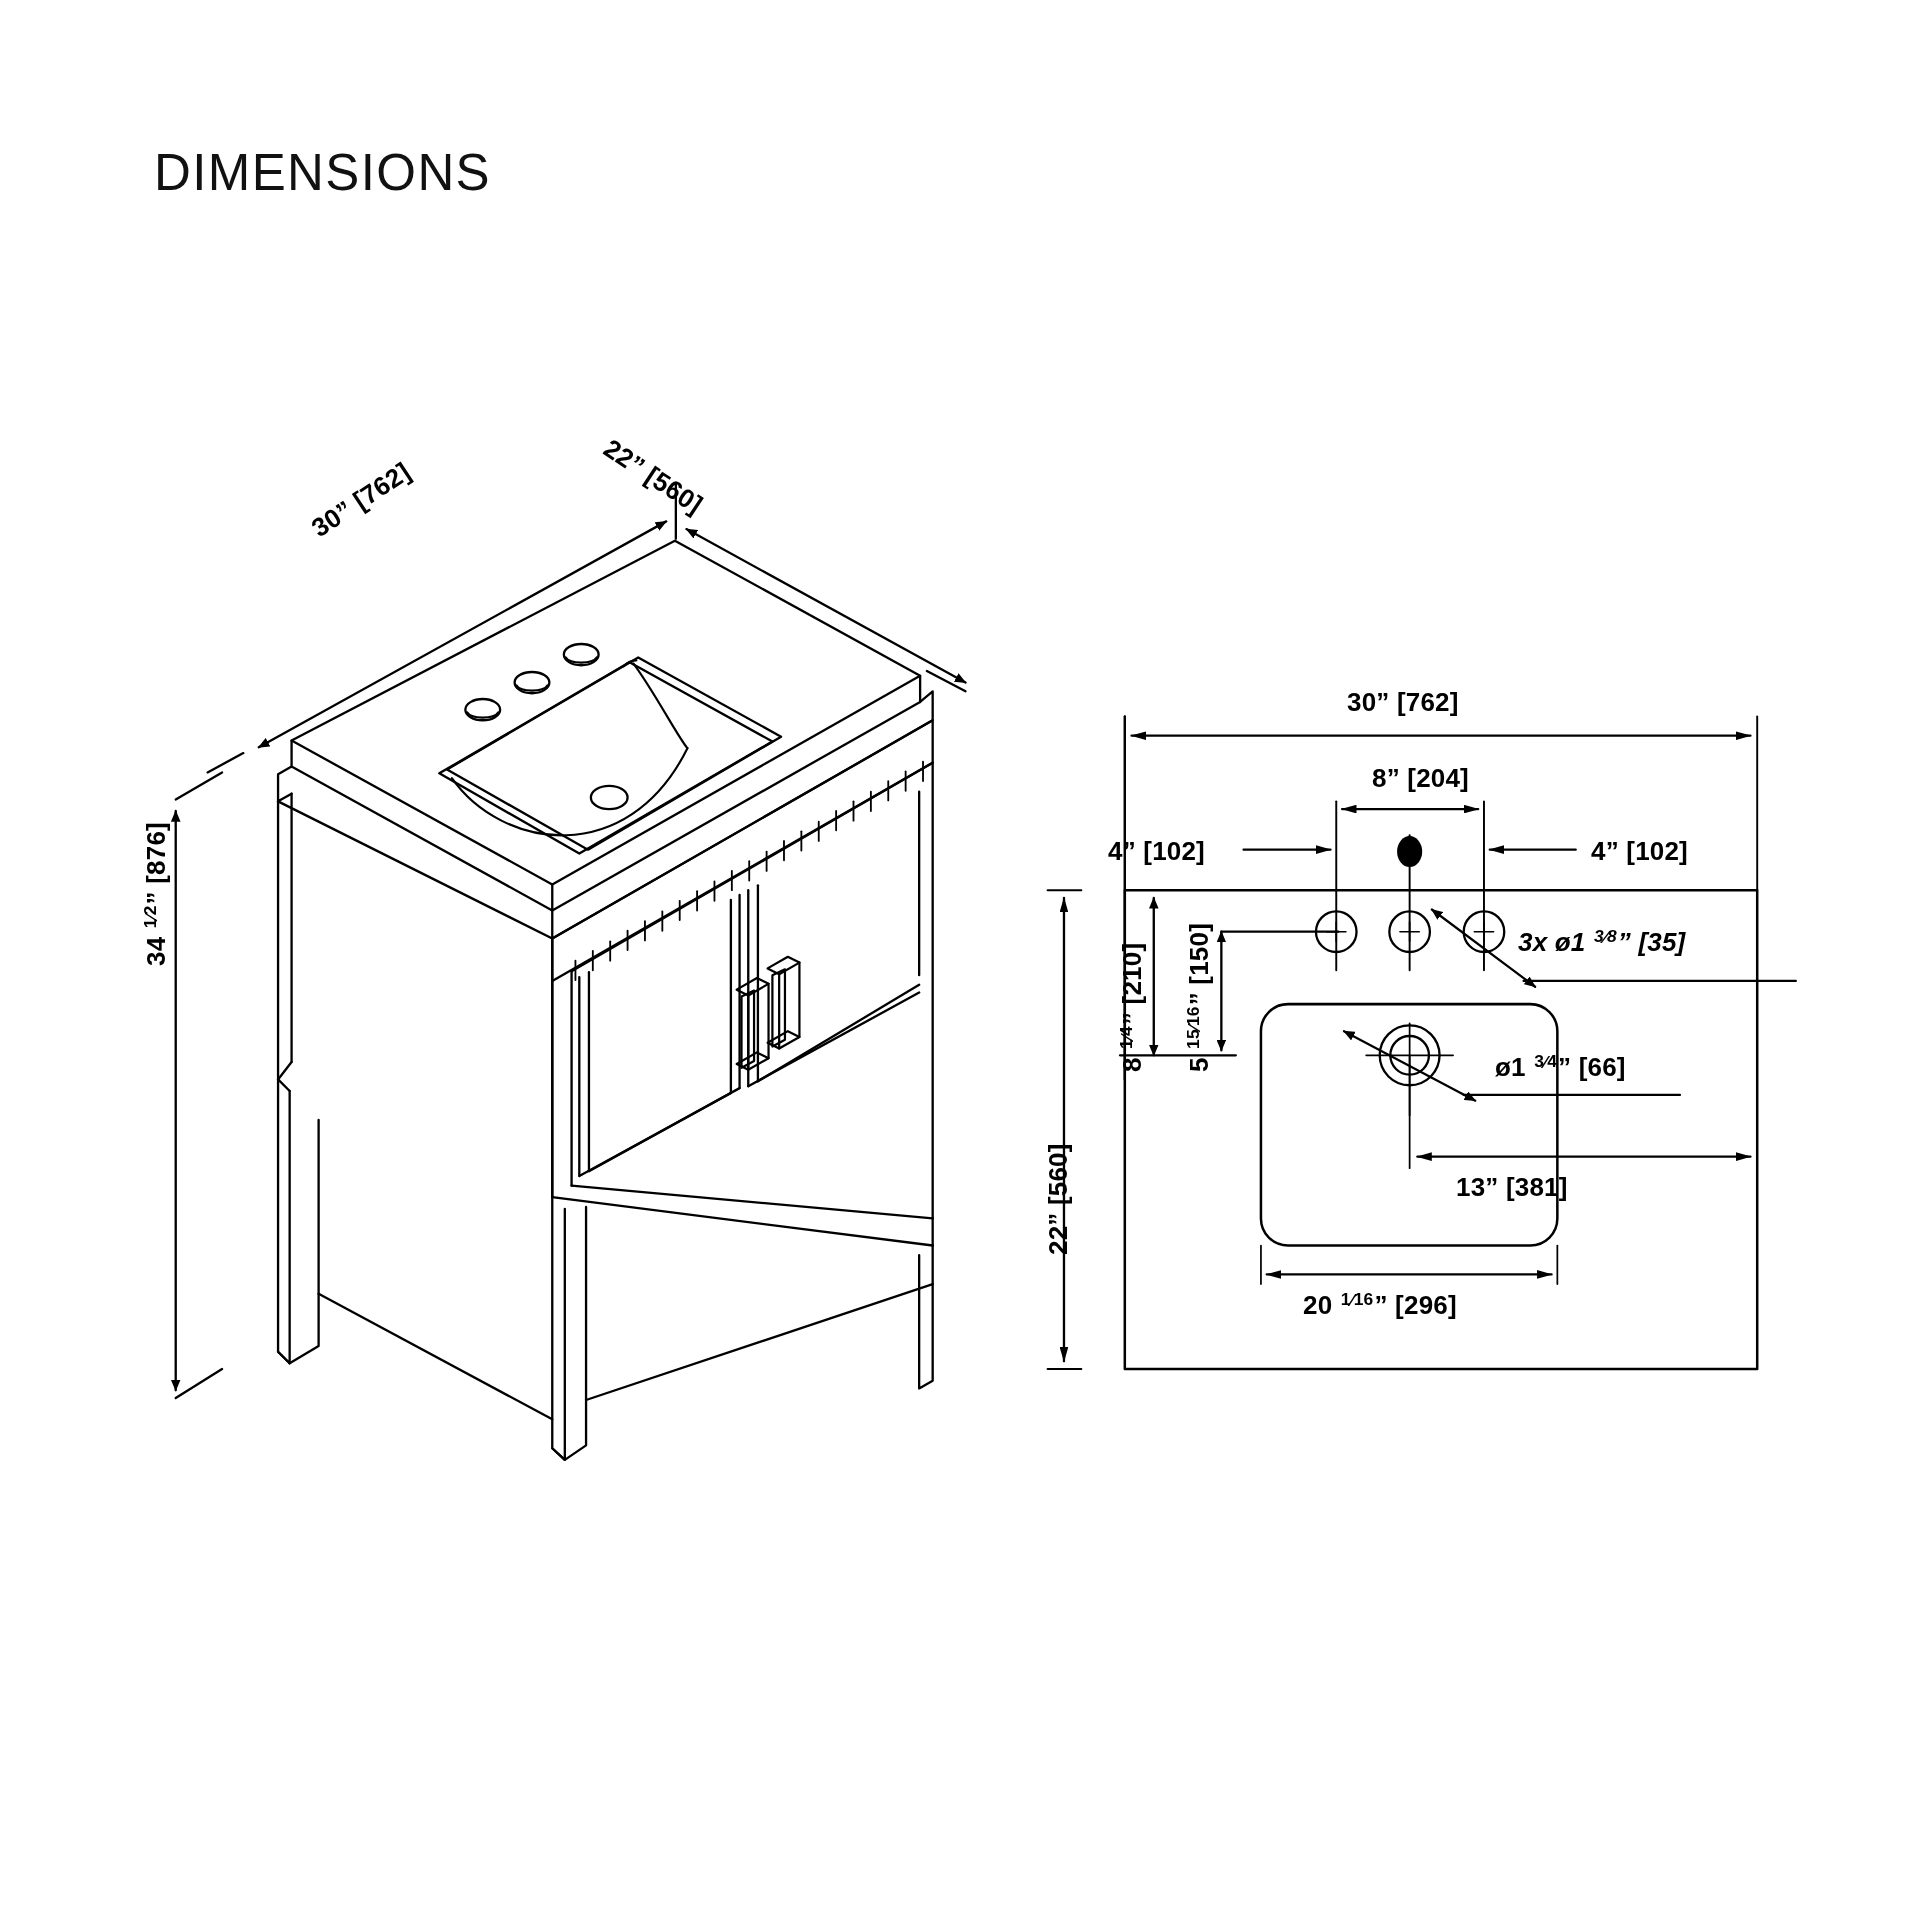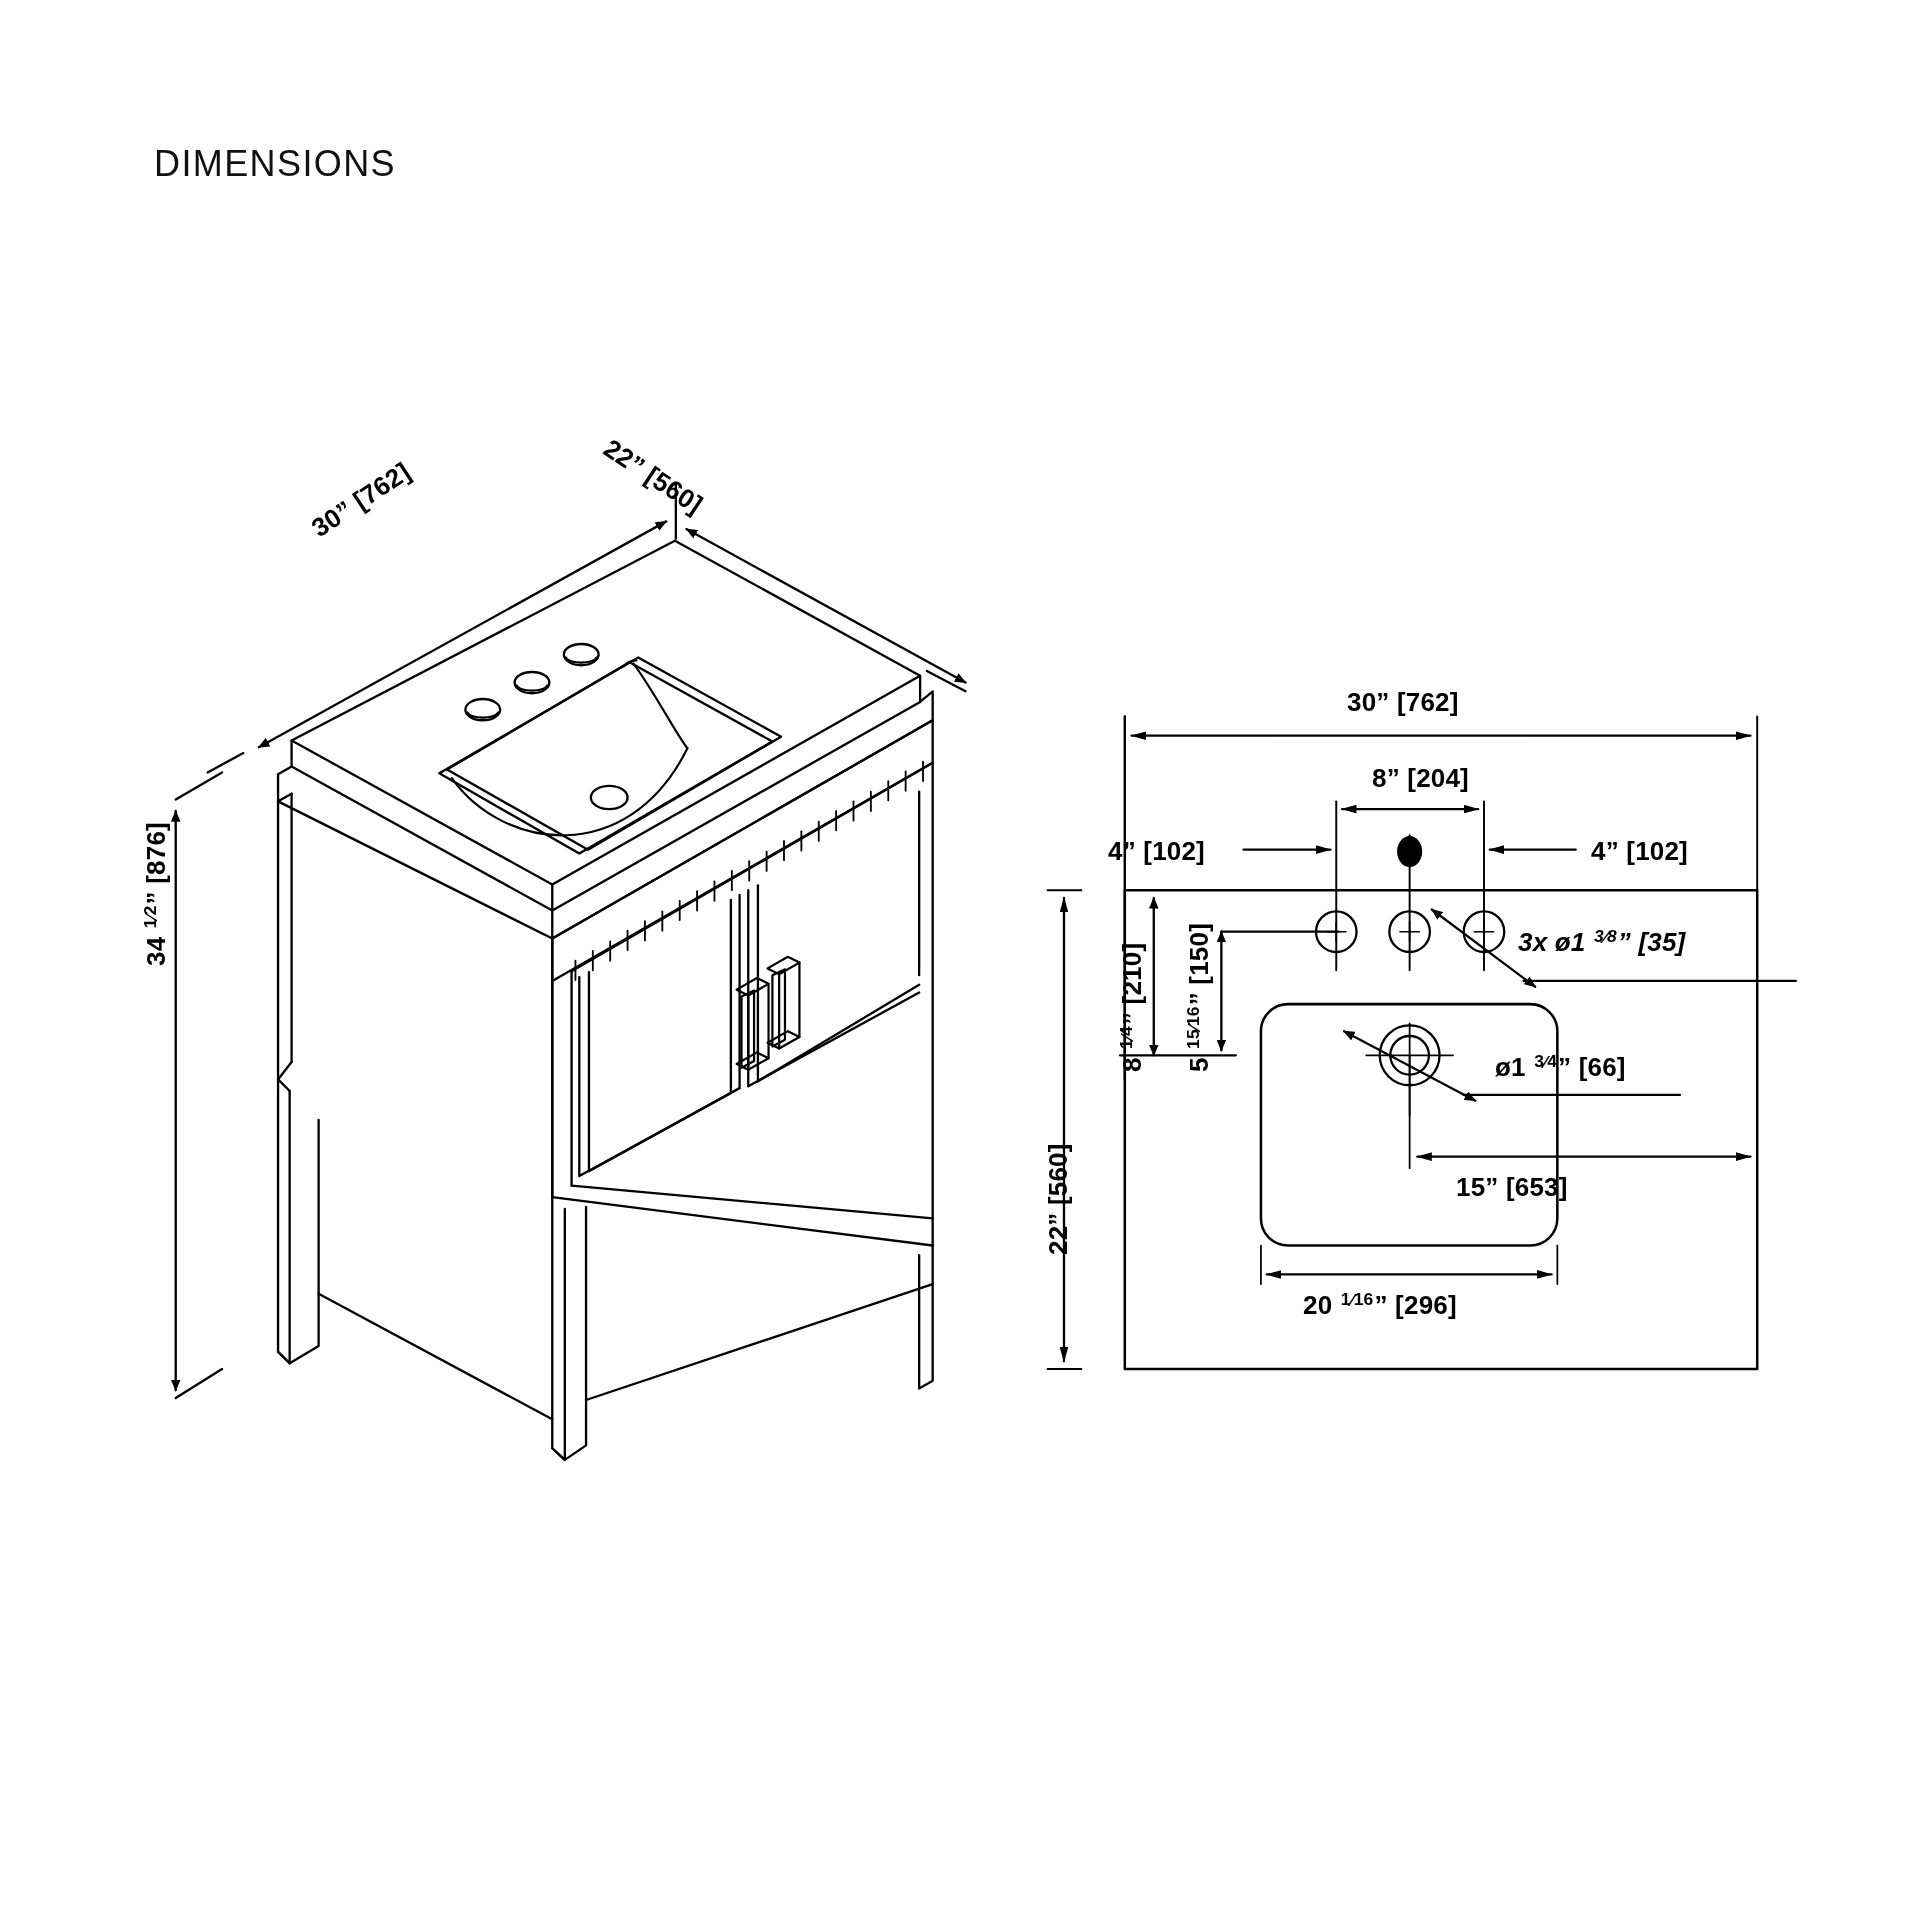--- a/index.html
+++ b/index.html
@@ -1,21 +1,21 @@
 <!DOCTYPE html>
 <html><head>
 <meta charset="utf-8">
 <style>
   html,body{margin:0;padding:0;background:#ffffff;}
   body{width:1931px;height:1931px;position:relative;overflow:hidden;
        font-family:"Liberation Sans","DejaVu Sans",sans-serif;color:#000;}
 
   #sheet{position:absolute;left:0;top:0;width:1931px;height:1931px;}
 
-  .title{position:absolute;left:154px;top:143px;font-size:36px;
+  .title{position:absolute;left:154px;top:143px;font-size:51px;
          letter-spacing:1.4px;font-weight:400;color:#111;
          font-family:"Liberation Sans","DejaVu Sans",sans-serif;}
 
   svg.canvas{position:absolute;left:0;top:0;width:1931px;height:1931px;}
 
   
   .dim{position:absolute;font-weight:bold;color:#000;white-space:nowrap;
        font-family:"Liberation Sans","DejaVu Sans",sans-serif;
        font-size:26px;letter-spacing:0.2px;}
   .dim .fr{display:inline-block;font-size:17.4px;line-height:1;
@@ -334,20 +334,20 @@
   </div>
 
   <div class="dim" style="left:1518px;top:927px;font-style:italic;">
     <span>3x ø1 </span><span class="fr"><sup>3</sup>⁄<sub>8</sub></span><span>” [35]</span>
   </div>
 
   <div class="dim" style="left:1495px;top:1052px;">
     <span>ø1 </span><span class="fr"><sup>3</sup>⁄<sub>4</sub></span><span>” [66]</span>
   </div>
 
-  <div class="dim" style="left:1456px;top:1172px;">15” [653]</div>
+  <div class="dim" style="left:1456px;top:1172px;">13” [381]</div>
 
   <div class="dim" style="left:1303px;top:1290px;">
     <span>20 </span><span class="fr"><sup>1</sup>⁄<sub>16</sub></span><span>” [296]</span>
   </div>
 
 </div>
 
 
 </body></html>

